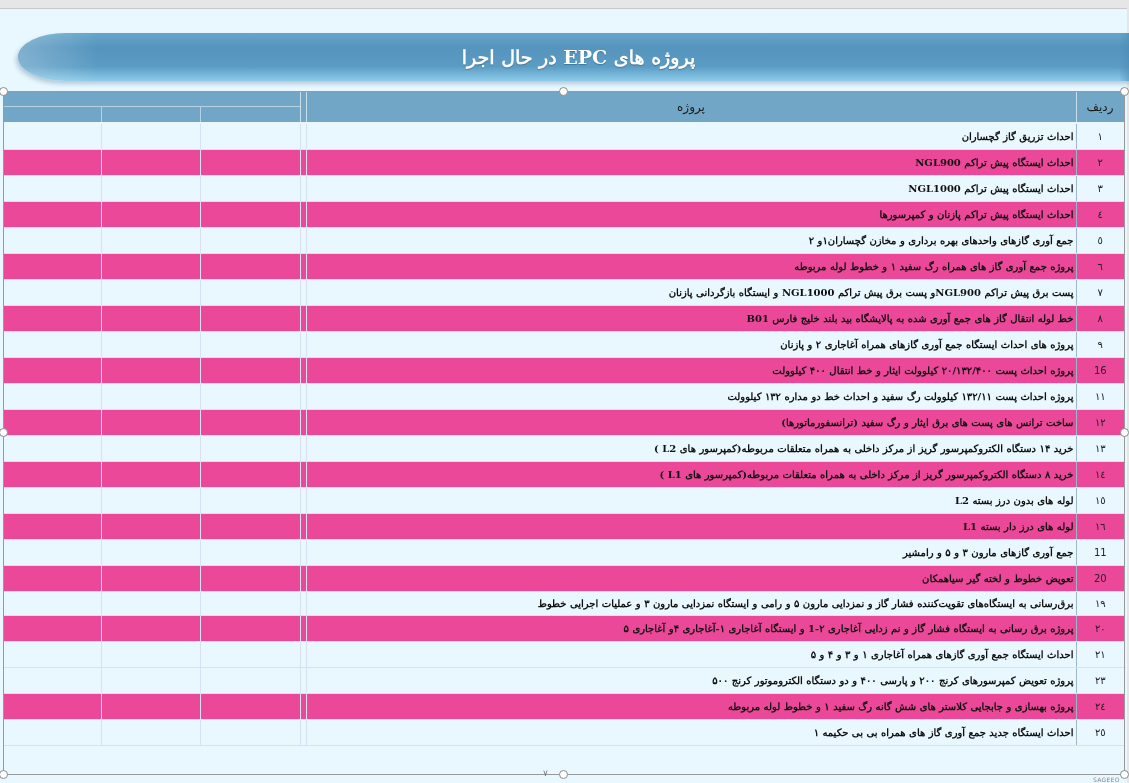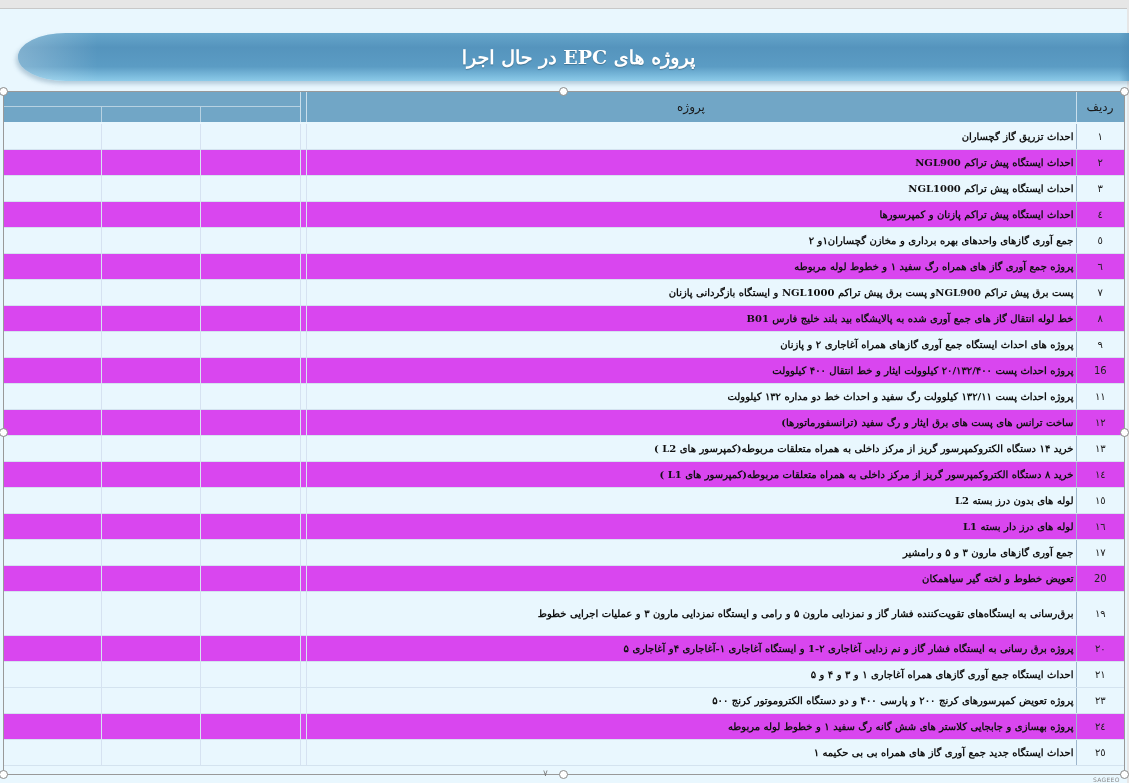--- a/index.html
+++ b/index.html
@@ -55,23 +55,23 @@
   .hdr-split .subcols { position: absolute; left: 0; right: 0; top: 16px; bottom: 0; display: flex; }
   .hdr-split .subcols span { flex: 1; border-right: 1px solid #b7d2e2; }
   .hdr-split .subcols span:last-child { border-right: none; }
 
   .col-extra { width: 297px; }
   .col-gap { width: 6px; }
   .col-proj { width: 770px; }
   .col-no { width: 48px; }
 
   .row td { height: 26px; border-bottom: 1px solid #d4e3ef; }
-  .row.tall td { height: 44px; }
+  .row.tall td { height: 24px; }
   .row.odd td { background: #e9f7fe; }
-  .row.even td { background: #d946ef; }
+  .row.even td { background: #ec4899; }
 
   .row td.extra { position: relative; }
   .row td.extra .subcols { position: absolute; inset: 0; display: flex; }
   .row td.extra .subcols span { flex: 1; border-right: 1px solid #d6e2f1; }
   .row td.extra .subcols span:last-child { border-right: none; }
   .row td.gap { border-left: 1px solid #d6e2f1; border-right: 1px solid #d6e2f1; }
 
   .row td.proj {
     direction: rtl; text-align: right;
     font-family: "DejaVu Serif", serif; font-weight: bold; font-size: 10px;
@@ -327,21 +327,21 @@
       <tr class="row odd">
         <td class="extra">
           <div class="subcols">
             <span></span>
             <span></span>
             <span></span>
           </div>
         </td>
         <td class="gap"></td>
         <td class="proj">جمع آوری گازهای مارون ۳ و ۵ و رامشیر</td>
-        <td class="no">۱۷</td>
+        <td class="no">11</td>
       </tr>
       <tr class="row even">
         <td class="extra">
           <div class="subcols">
             <span></span>
             <span></span>
             <span></span>
           </div>
         </td>
         <td class="gap"></td>

